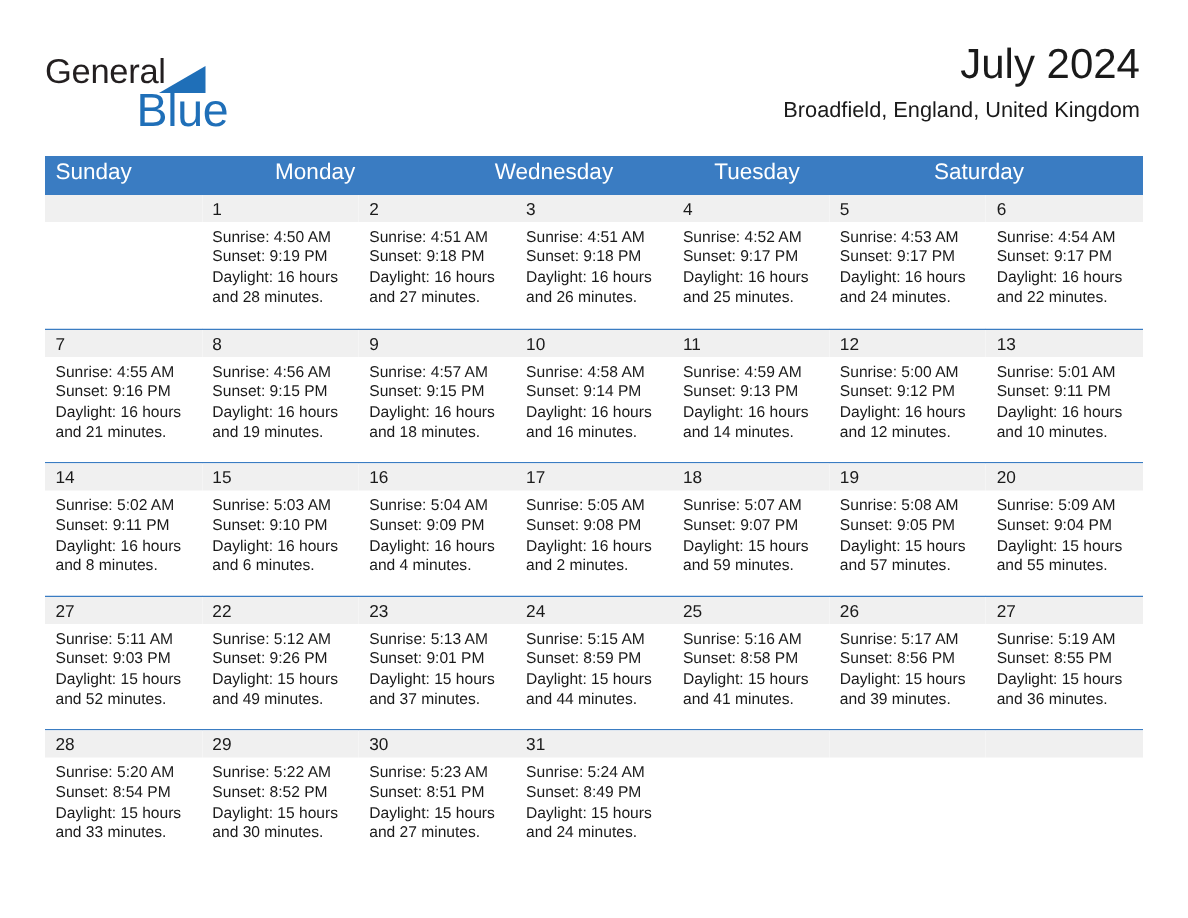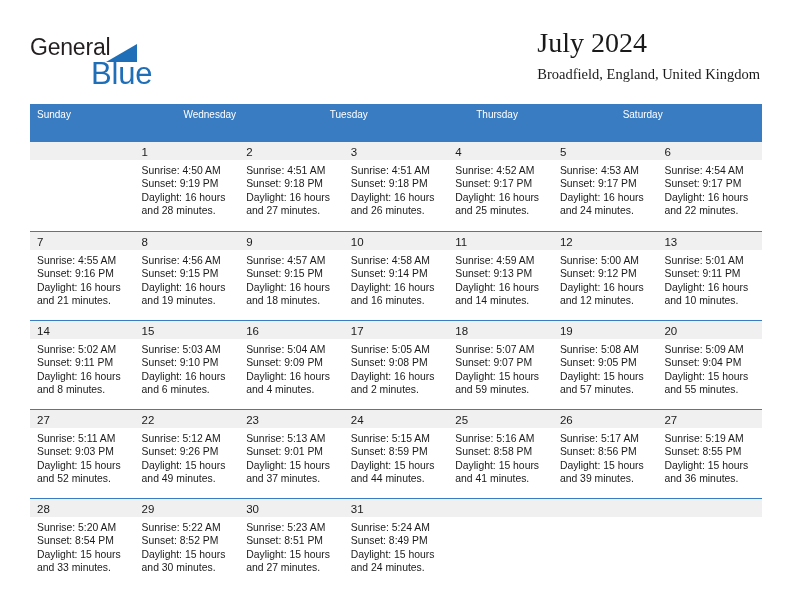--- a/index.html
+++ b/index.html
@@ -60,22 +60,21 @@
     top: 10px;
     width: 0;
     height: 0;
     border-left: 31px solid transparent;
     border-bottom: 18px solid #1f6fb8;
   }
   .title-block {
     position: absolute;
     right: 0;
     top: 0;
-    text-align: left;
-    font-family: Liberation Serif, serif;
+    text-align: right;
   }
   .cal-title {
     font-size: 28px;
     color: #1a1a1a;
     line-height: 1.05;
     white-space: nowrap;
   }
   .cal-subtitle {
     margin-top: 9px;
     font-size: 14.5px;
@@ -90,23 +89,23 @@
     top: 104px;
     width: 732px;
   }
   .weekday-row {
     display: flex;
     background: #3a7cc2;
   }
   .weekday-cell {
     flex: 1 1 0;
     box-sizing: border-box;
-    padding: 4px 0 20px 7px;
+    padding: 4px 0 8px 7px;
     color: #ffffff;
-    font-size: 10px;
+    font-size: 15px;
     line-height: 14px;
     white-space: nowrap;
   }
   .week-row {
     display: flex;
     border-top: 1px solid #3a7cc2;
     height: 89px;
     box-sizing: border-box;
   }
   .week-row:first-of-type {
@@ -157,23 +156,23 @@
     <div class="title-block">
       <div class="cal-title">July 2024</div>
       <div class="cal-subtitle">Broadfield, England, United Kingdom</div>
     </div>
 
   </div>
 
   <div class="calendar">
     <div class="weekday-row">
         <div class="weekday-cell">Sunday</div>
+        <div class="weekday-cell">Monday</div>
         <div class="weekday-cell">Wednesday</div>
         <div class="weekday-cell">Tuesday</div>
-        <div class="weekday-cell">Thursday</div>
         <div class="weekday-cell">Saturday</div>
       </div>
     <div class="weeks">
         <div class="week-row">
           <div class="day-cell empty">
             <div class="day-number"></div>
           </div>
           <div class="day-cell">
             <div class="day-number">1</div>
             <div class="day-body">

